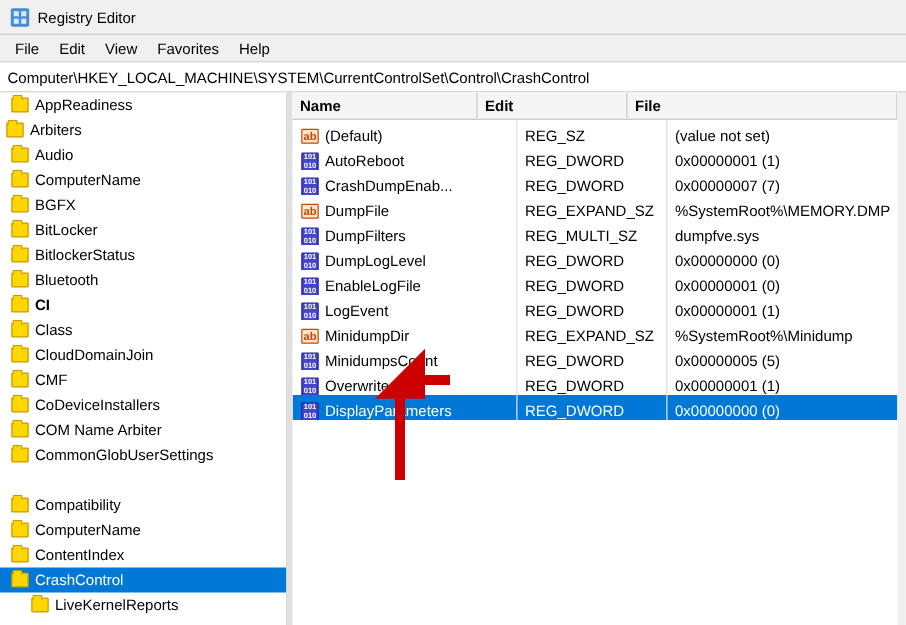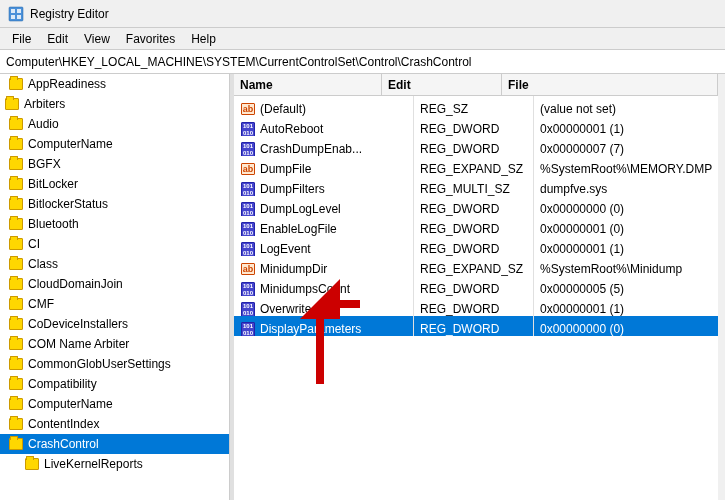--- a/index.html
+++ b/index.html
@@ -317,21 +317,21 @@
             <span class="folder-icon"></span>
           </div>
           <span>BitlockerStatus</span>
         </div>
         <div class="tree-item" style="padding-left: 8px;">
           <div class="tree-item-icon">
             <span class="folder-icon"></span>
           </div>
           <span>Bluetooth</span>
         </div>
-        <div class="tree-item" style="padding-left: 8px;">
+        <div class="tree-item" style="padding-left: 8px; font-weight: bold;">
           <div class="tree-item-icon">
             <span class="folder-icon"></span>
           </div>
           <span>CI</span>
         </div>
         <div class="tree-item" style="padding-left: 8px;">
           <div class="tree-item-icon">
             <span class="folder-icon"></span>
           </div>
           <span>Class</span>
@@ -359,21 +359,21 @@
             <span class="folder-icon"></span>
           </div>
           <span>COM Name Arbiter</span>
         </div>
         <div class="tree-item" style="padding-left: 8px;">
           <div class="tree-item-icon">
             <span class="folder-icon"></span>
           </div>
           <span>CommonGlobUserSettings</span>
         </div>
-        <div class="tree-item" style="padding-left: 8px;">
+        <div class="tree-item" style="padding-left: 8px; margin-top: 20px;">
           <div class="tree-item-icon">
             <span class="folder-icon"></span>
           </div>
           <span>Compatibility</span>
         </div>
         <div class="tree-item" style="padding-left: 8px;">
           <div class="tree-item-icon">
             <span class="folder-icon"></span>
           </div>
           <span>ComputerName</span>

